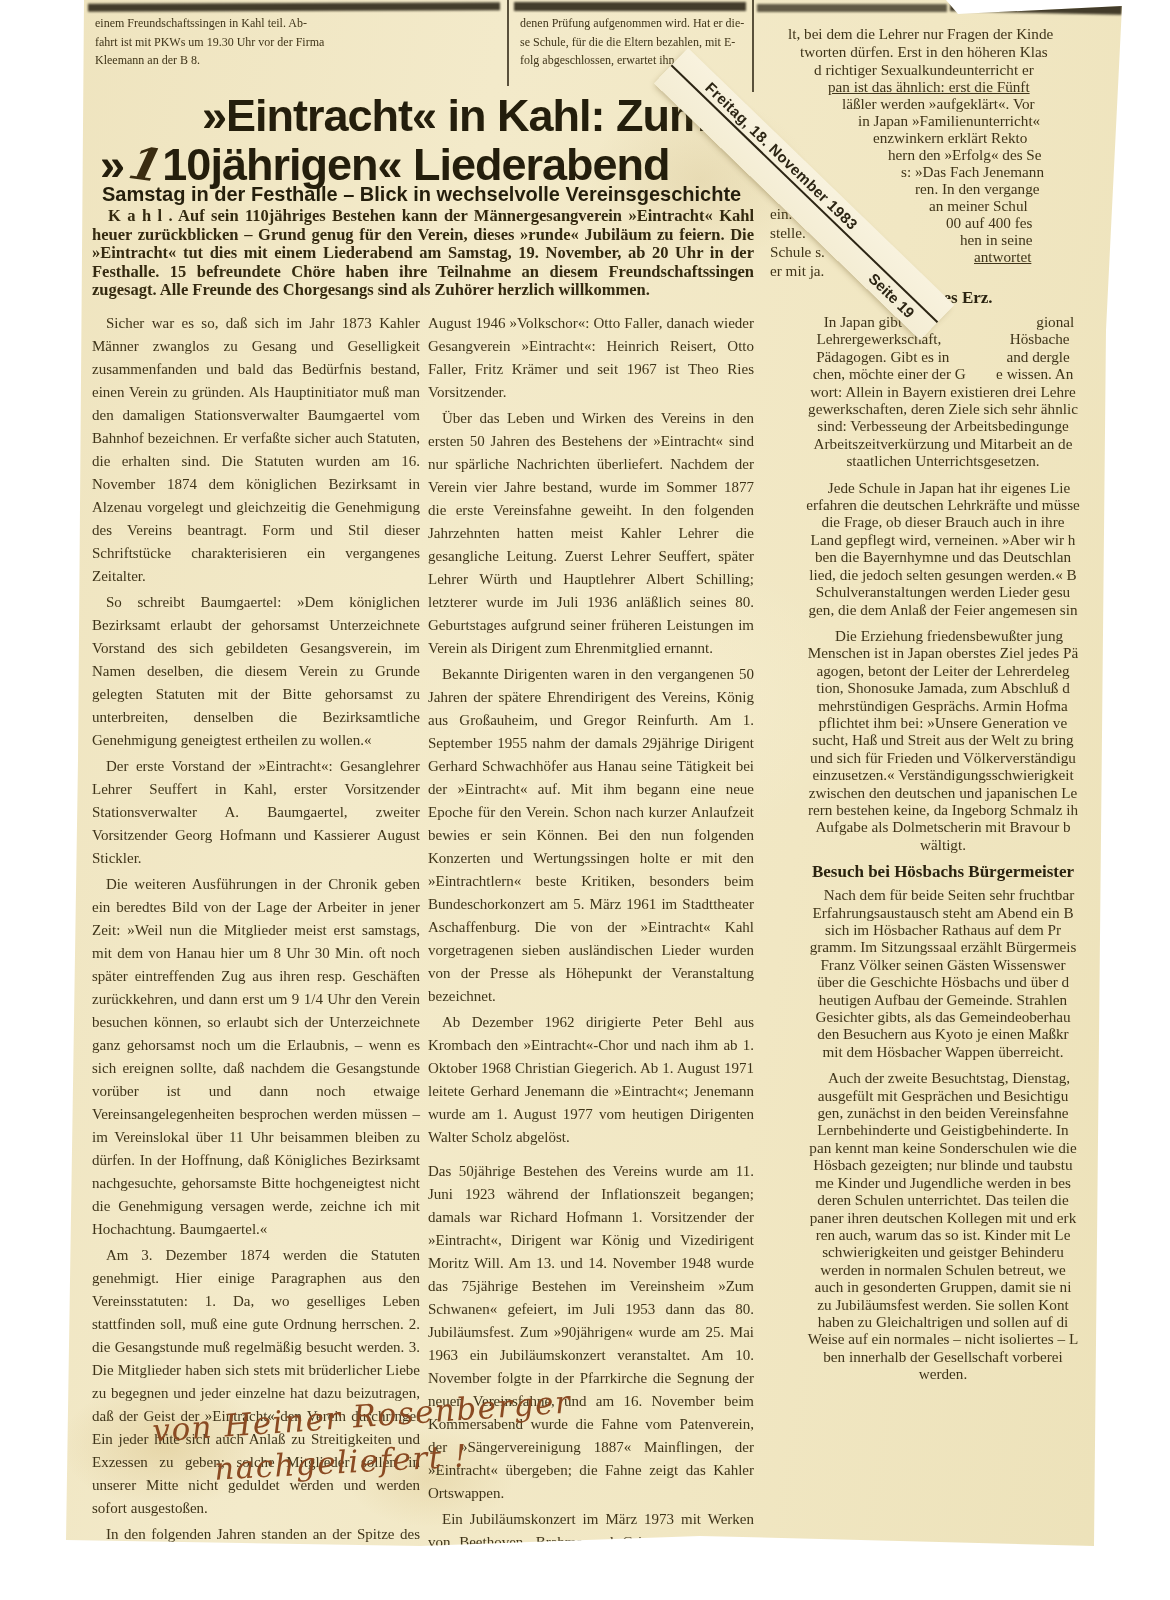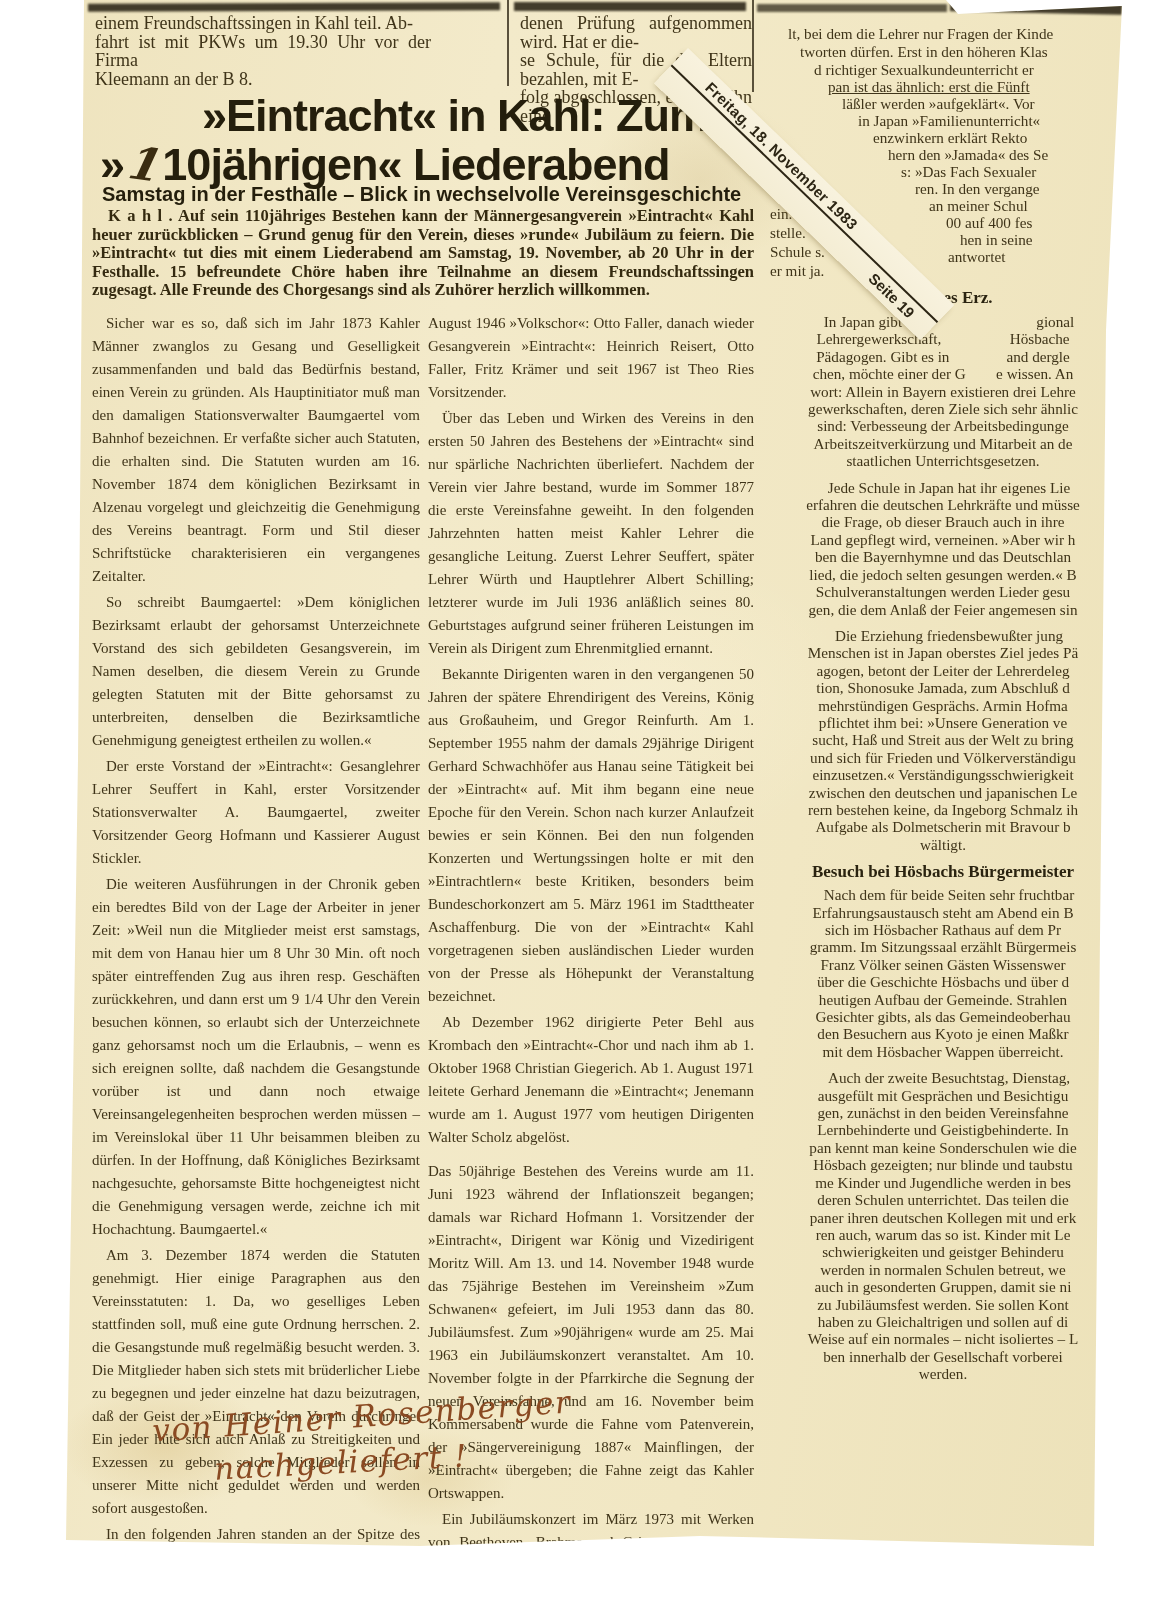--- a/index.html
+++ b/index.html
@@ -8,21 +8,21 @@
   .paper{position:absolute;inset:0;
     clip-path:polygon(84px 0,946px 0,958px 14px,1122px 6px,1106px 330px,1094px 1546px,700px 1536px,420px 1546px,66px 1540px,78px 760px);
     background:
       radial-gradient(ellipse 150px 90px at 165px 1445px, rgba(189,148,57,.22), transparent 70%),
       radial-gradient(ellipse 120px 70px at 430px 1478px, rgba(189,148,57,.16), transparent 70%),
       radial-gradient(ellipse 320px 220px at 640px 700px, rgba(255,250,230,.28), transparent 70%),
       radial-gradient(ellipse 160px 120px at 700px 180px, rgba(170,140,70,.14), transparent 70%),
       linear-gradient(100deg,#eee3bd 0%,#f3eaca 35%,#f1e7c3 65%,#ece1b8 100%);}
   .smudge{position:absolute;background:#241e10;filter:blur(1.3px);opacity:.85;}
   .vrule{position:absolute;width:2px;background:#332b18;opacity:.8;}
-  .topfrag{position:absolute;font-size:18px;line-height:18.5px;width:336px;text-align:justify;}
+  .topfrag{position:absolute;font-size:12px;line-height:18.5px;width:336px;text-align:justify;}
   .topfrag div{white-space:normal;}
   .headline{position:absolute;font-family:"Liberation Sans",sans-serif;font-weight:700;color:#241e0c;
             font-size:45px;letter-spacing:-1px;white-space:nowrap;}
   .hand-one{display:inline-block;font-family:"DejaVu Serif",serif;font-style:italic;font-weight:700;
             transform:rotate(8deg) skewX(-6deg);color:#3a2c10;margin:0 2px 0 6px;}
   .subhead{position:absolute;font-family:"Liberation Sans",sans-serif;font-weight:700;color:#241e0c;
            font-size:20px;white-space:nowrap;}
   .lead{position:absolute;left:92px;top:207px;width:662px;font-weight:700;font-size:16.5px;
         line-height:18.6px;text-align:justify;color:#342a10;text-indent:16px;hyphens:auto;}
   .col{position:absolute;top:312px;width:328px;font-size:15px;line-height:23px;text-align:justify;hyphens:auto;}
@@ -101,27 +101,27 @@
     </div>
 
     <div id="cut-lines">
         <div class="absline" style="left: 788px; top: 25px;">lt, bei dem die Lehrer nur Fragen der Kinde</div>
         <div class="absline" style="left: 800px; top: 43px;">tworten dürfen. Erst in den höheren Klas</div>
         <div class="absline" style="left: 814px; top: 61px;">d richtiger Sexualkundeunterricht er</div>
         <div class="absline" style="left: 828px; top: 78px; text-decoration: underline;">pan ist das ähnlich: erst die Fünft</div>
         <div class="absline" style="left: 842px; top: 95px;">läßler werden »aufgeklärt«. Vor</div>
         <div class="absline" style="left: 858px; top: 112px;">in Japan »Familienunterricht«</div>
         <div class="absline" style="left: 873px; top: 129px;">enzwinkern erklärt Rekto</div>
-        <div class="absline" style="left: 888px; top: 146px;">hern den »Jamada« des Se</div>
-        <div class="absline" style="left: 901px; top: 163px;">s: »Das Fach Sexualer</div>
+        <div class="absline" style="left: 888px; top: 146px;">hern den »Erfolg« des Se</div>
+        <div class="absline" style="left: 901px; top: 163px;">s: »Das Fach Jenemann</div>
         <div class="absline" style="left: 915px; top: 180px;">ren. In den vergange</div>
         <div class="absline" style="left: 929px; top: 197px;">an meiner Schul</div>
         <div class="absline" style="left: 946px; top: 214px;">00 auf 400 fes</div>
         <div class="absline" style="left: 960px; top: 231px;">hen in seine</div>
-        <div class="absline" style="left: 948px; top: 248px;">antwortet</div>
+        <div class="absline" style="left: 974px; top: 248px; text-decoration: underline;">antwortet</div>
       </div>
     <div id="edge-frags">
         <div class="absline" style="left: 770px; top: 205px;">ein.</div>
         <div class="absline" style="left: 770px; top: 224px;">stelle.</div>
         <div class="absline" style="left: 770px; top: 243px;">Schule s.</div>
         <div class="absline" style="left: 770px; top: 262px;">er mit ja.</div>
       </div>
 
     <div class="right-col">
       <div class="rhead">Oberstes Erz.</div>

